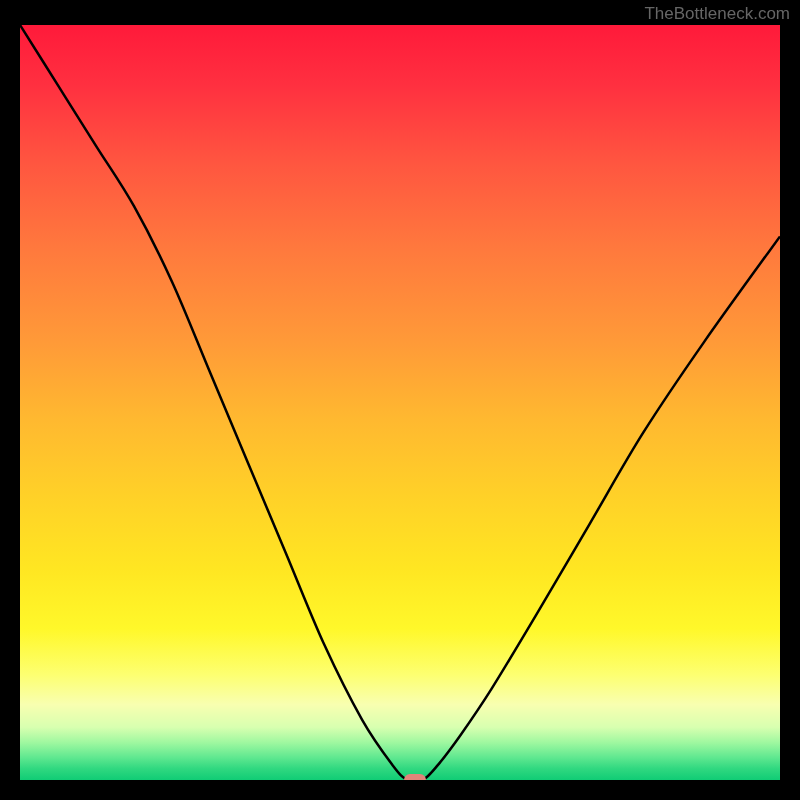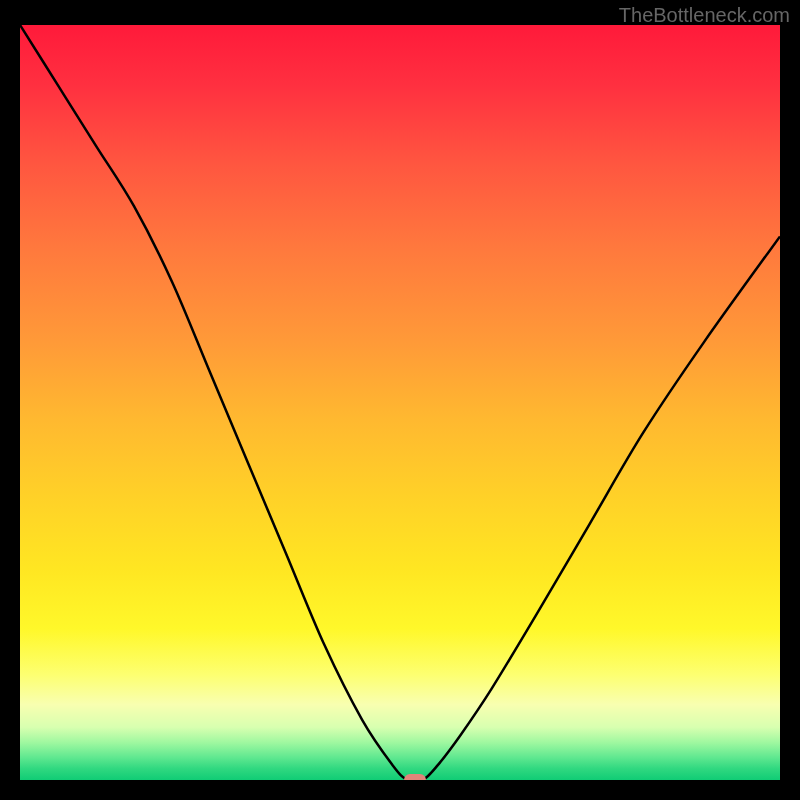--- a/index.html
+++ b/index.html
@@ -9,21 +9,21 @@
     height: 800px;
     background: #000;
     position: relative;
     font-family: Arial, sans-serif;
   }
   .watermark {
     position: absolute;
     top: 4px;
     right: 10px;
     color: #666;
-    font-size: 20px;
+    font-size: 17px;
     font-weight: 500;
     z-index: 10;
   }
   .plot-area {
     position: absolute;
     left: 20px;
     top: 25px;
     width: 760px;
     height: 755px;
     overflow: hidden;

